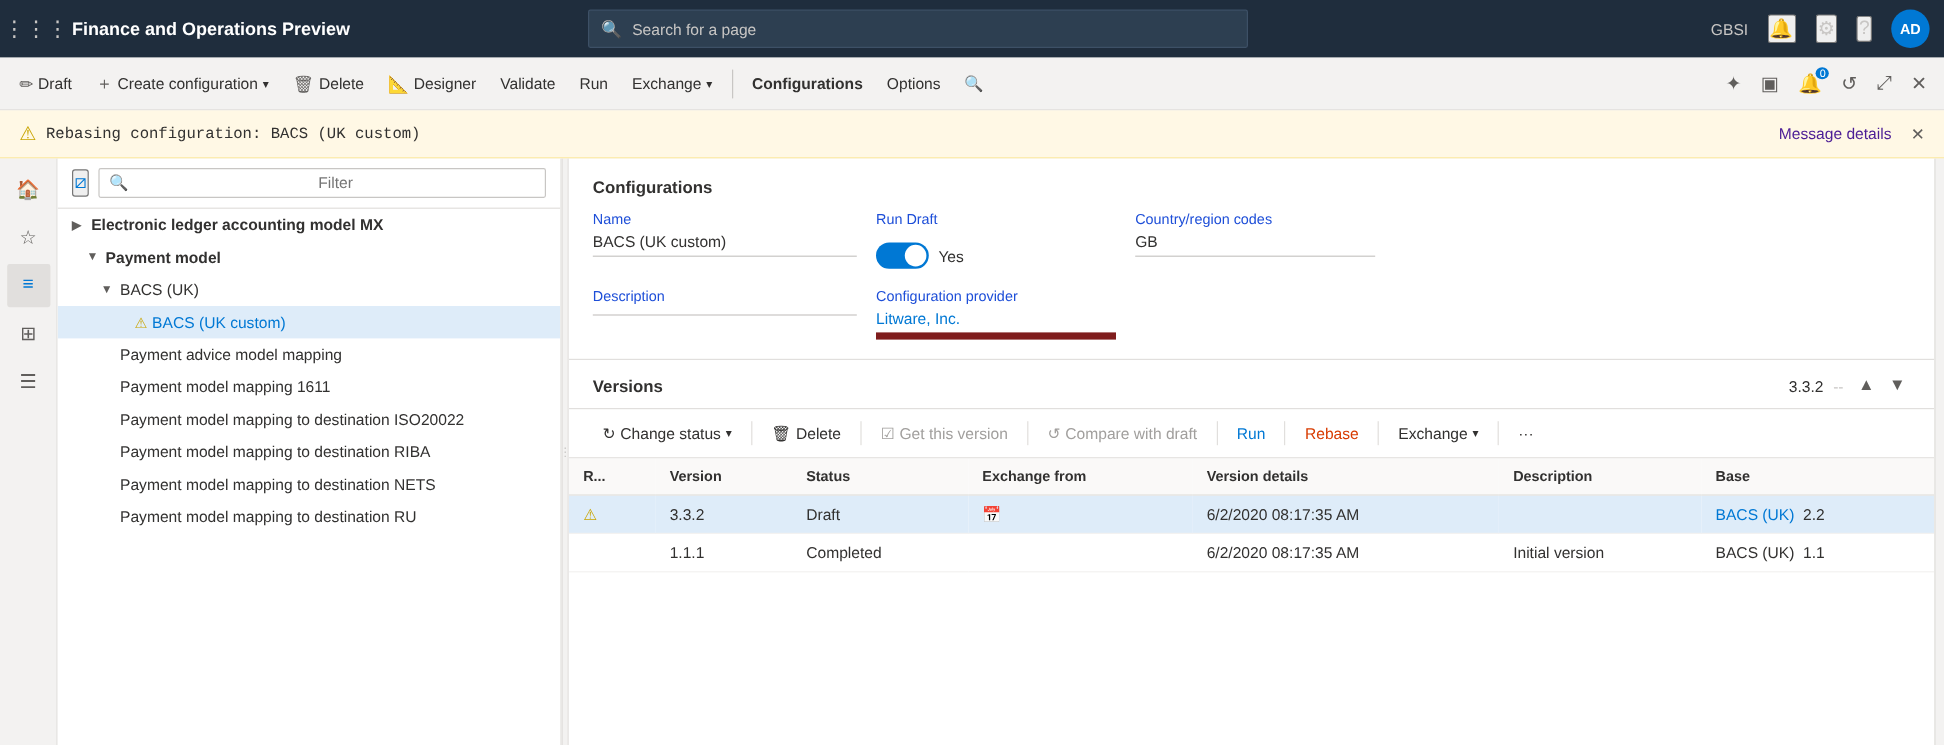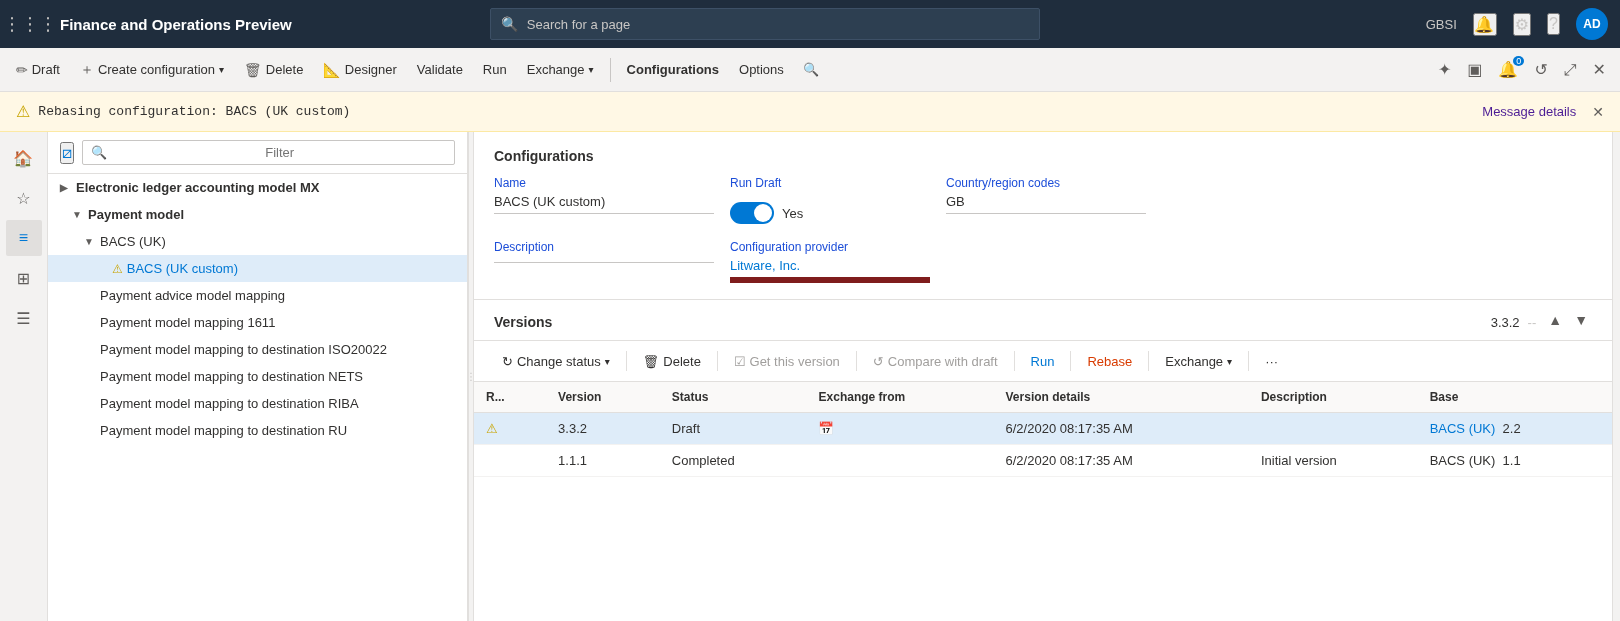--- a/index.html
+++ b/index.html
@@ -413,25 +413,25 @@
       <div class="tree-item level-2">
         <span class="expand-icon"></span>
         <span class="item-text">Payment model mapping 1611</span>
       </div>
       <div class="tree-item level-2">
         <span class="expand-icon"></span>
         <span class="item-text">Payment model mapping to destination ISO20022</span>
       </div>
       <div class="tree-item level-2">
         <span class="expand-icon"></span>
+        <span class="item-text">Payment model mapping to destination RIBA</span>
+      </div>
+      <div class="tree-item level-2">
+        <span class="expand-icon"></span>
         <span class="item-text">Payment model mapping to destination NETS</span>
-      </div>
-      <div class="tree-item level-2">
-        <span class="expand-icon"></span>
-        <span class="item-text">Payment model mapping to destination RIBA</span>
       </div>
       <div class="tree-item level-2">
         <span class="expand-icon"></span>
         <span class="item-text">Payment model mapping to destination RU</span>
       </div>
     </div>
   </div>
 
   <div class="panel-splitter">⋮</div>
 

